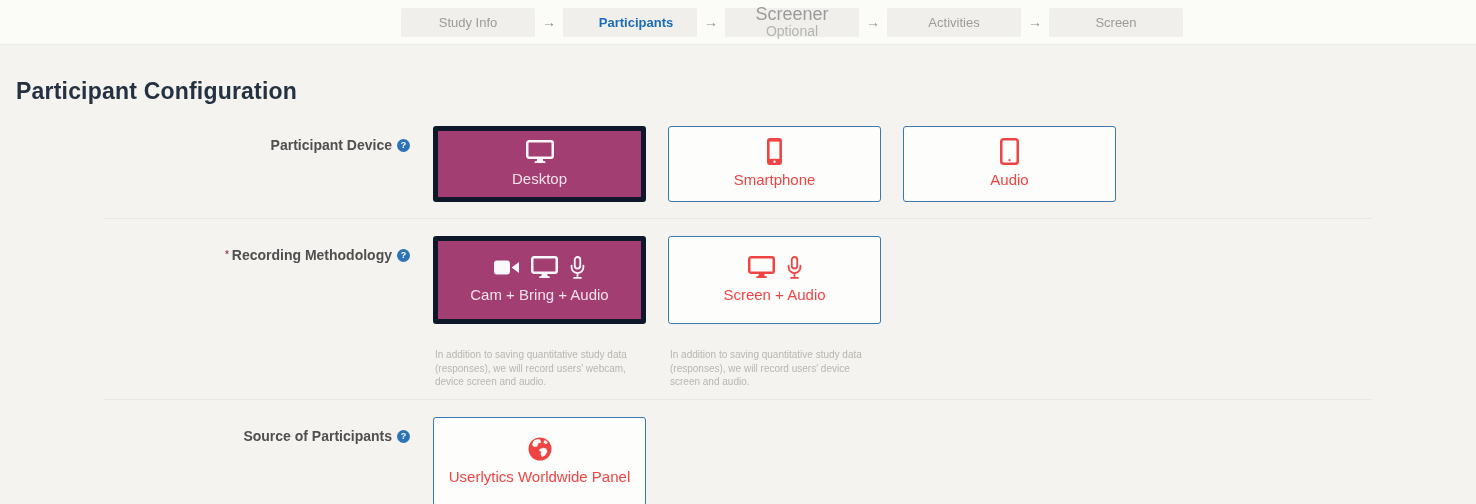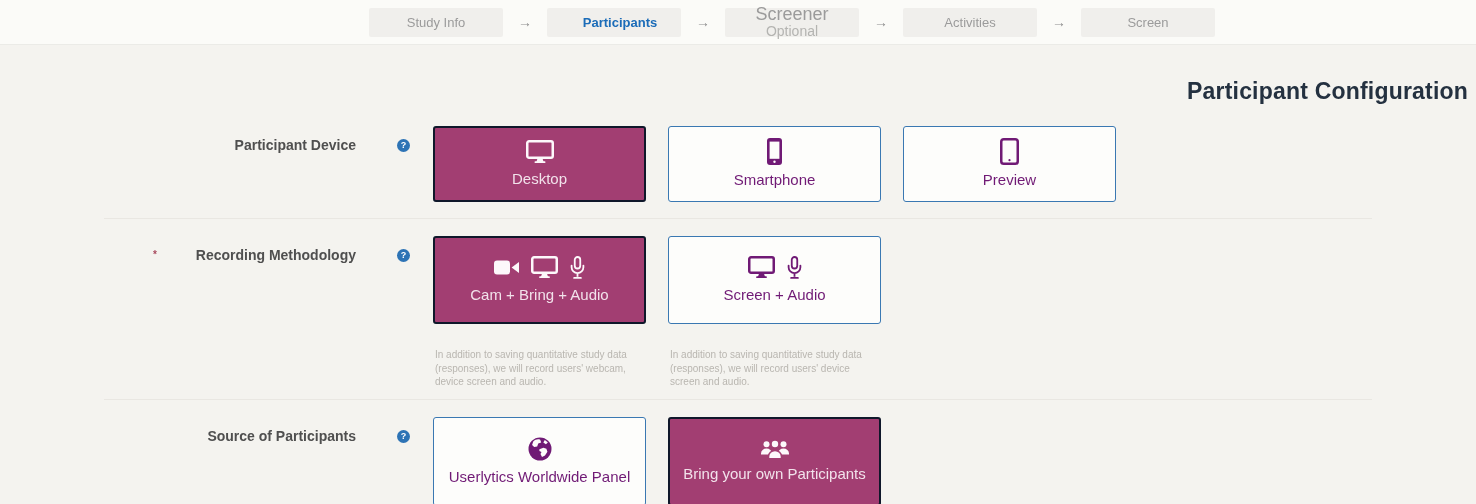--- a/index.html
+++ b/index.html
@@ -10,76 +10,75 @@
     font-family: "Liberation Sans", sans-serif;
     -webkit-font-smoothing: antialiased;
   }
 
   
   .topbar {
     height: 45px; background: #fbfbf8;
     border-bottom: 1px solid #ebebe7;
     display: flex; align-items: center;
   }
-  .stepper { display: flex; align-items: center; margin: 0 auto; position: relative; left: 54px; gap: 8px; }
+  .stepper { display: flex; align-items: center; margin: 0 auto; position: relative; left: 54px; }
   .step {
     min-width: 134px; height: 29px; padding: 0 10px;
     background: #f0efec; border: none; border-radius: 2px;
     display: flex; flex-direction: column; align-items: center; justify-content: center;
     color: #9b9b9b; font-size: 13px; cursor: pointer;
     font-family: inherit;
   }
   .step.active .step-label { color: #1b6cb8; font-weight: bold; padding-left: 12px; }
   .step.two-line .step-label { font-size: 18px; line-height: 1.05; }
   .step-sublabel { font-size: 14px; color: #b4b4b1; line-height: 1.1; }
   .step-arrow { color: #8f8f8f; font-size: 14px; margin: 0 7px; user-select: none; }
 
   
   h1 {
-    margin: 33px 8px 0; text-align: right;
+    margin: 33px 16px 0; text-align: left;
     font-size: 23px; font-weight: bold; color: #243140; letter-spacing: .2px;
     height: 27px; line-height: 27px;
   }
 
   
   .rows { margin: 0 104px; }
   .config-row { display: flex; align-items: flex-start; }
   .config-row.bordered { border-bottom: 1px solid #e9e7e2; }
   .row-1 { padding-top: 21px; padding-bottom: 16px; }
   .row-2 { padding-top: 17px; padding-bottom: 10px; }
   .row-3 { padding-top: 17px; padding-bottom: 13px; }
 
   .row-label-col {
     width: 306px; flex: none;
     display: flex; justify-content: flex-end; align-items: flex-start;
     padding-top: 12px;
-    gap: 36px;
   }
   .row-label { font-size: 14px; font-weight: bold; color: #4f4f4f; line-height: 15px; }
   .required-mark { font-size: 10px; font-weight: bold; color: #a84a5e; margin-right: 3px; line-height: 13px; }
   .help-icon {
     width: 13px; height: 13px; flex: none; margin-left: 5px; margin-top: 1px;
     border-radius: 50%; background: #2d73b5; color: #fff;
     font-size: 9px; font-weight: bold; line-height: 13px; text-align: center;
     cursor: pointer; user-select: none;
   }
 
   .cards { display: flex; gap: 22px; margin-left: 23px; align-items: flex-start; }
   .card-wrap { display: flex; flex-direction: column; }
   .card {
     width: 213px; border-radius: 3px; cursor: pointer;
     display: flex; flex-direction: column; align-items: center; justify-content: center;
     gap: 6px; padding: 0 8px; font-family: inherit;
   }
   .card.h76 { height: 76px; }
   .card.h88 { height: 88px; }
   .card.h89 { height: 89px; }
-  .card.selected { background: #a23e72; border: 2px solid #0f172a; color: #f2e2eb; }
+  .card.selected { background: #a23e72; border: 5px solid #0f172a; color: #f2e2eb; }
   .card.selected .card-icons { color: #fdf8fb; }
-  .card.unselected { background: #fdfdfb; border: 1px solid #3a78b2; color: #701a75; }
+  .card.unselected { background: #fdfdfb; border: 1px solid #3a78b2; color: #ef4444; }
   .card-icons { display: flex; align-items: center; gap: 12px; color: inherit; }
   .card-label { font-size: 15px; line-height: 1.25; text-align: center; }
   .card-desc {
     width: 206px; margin: 24px 0 0 2px;
     font-size: 10px; line-height: 1.35; color: #b9b6b0; text-align: left;
   }
   svg { display: block; }
 </style>
 </head>
 <body>
@@ -145,21 +144,21 @@
           </button>
         </div>
         <div class="card-wrap">
           <button class="card h76 unselected">
             <span class="card-icons">
               <svg width="19" height="27" viewBox="0 0 19 27">
                 <rect x="1.25" y="1.25" width="16.5" height="24.5" rx="2.6" fill="none" stroke="currentColor" stroke-width="2.5"></rect>
                 <circle cx="9.5" cy="22.2" r="1.1" fill="currentColor"></circle>
               </svg>
             </span>
-            <span class="card-label">Preview</span>
+            <span class="card-label">Audio</span>
           </button>
         </div>
       </div>
     </section>
 
     <section class="config-row row-2 bordered">
       <div class="row-label-col">
         <span class="required-mark">*</span>
         <span class="row-label">Recording Methodology</span>
         <span class="help-icon">?</span>
@@ -232,32 +231,17 @@
               <svg width="26" height="26" viewBox="0 0 26 26">
                 <circle cx="13" cy="13" r="11.5" fill="currentColor"></circle>
                 <path d="M6.2 5.4 c2-2 5-2.6 7-1.6 l1 2.6 -3 1 -1 3 -3 .6 -2.1-2.1 Z" fill="#fdfdfb"></path>
                 <path d="M12.4 13.2 l4-1.5 3 1 1 3 -2.4 3.9 -3 1.5 -1.5-3 1-2 -2.1-1 Z" fill="#fdfdfb"></path>
                 <path d="M17.8 4.1 l3.1 2.5 -2 1.6 -2.6-1.6 Z" fill="#fdfdfb"></path>
               </svg>
             </span>
             <span class="card-label">Userlytics Worldwide Panel</span>
           </button>
         </div>
-        <div class="card-wrap">
-          <button class="card h89 selected">
-            <span class="card-icons">
-              <svg width="30" height="21" viewBox="0 0 30 21">
-                <circle cx="6.5" cy="6.2" r="3" fill="currentColor"></circle>
-                <path d="M1 15.5 a5.5 5 0 0 1 11 0 v1 H1 Z" fill="currentColor"></path>
-                <circle cx="23.5" cy="6.2" r="3" fill="currentColor"></circle>
-                <path d="M18 15.5 a5.5 5 0 0 1 11 0 v1 h-11 Z" fill="currentColor"></path>
-                <circle cx="15" cy="6" r="4" fill="currentColor" stroke="#a23e72" stroke-width="1.6"></circle>
-                <path d="M8.5 18.5 a6.5 6 0 0 1 13 0 v2.2 h-13 Z" fill="currentColor" stroke="#a23e72" stroke-width="1.6"></path>
-              </svg>
-            </span>
-            <span class="card-label">Bring your own Participants</span>
-          </button>
-        </div>
       </div>
     </section>
 
   </div>
 </main>
 
 </body></html>

